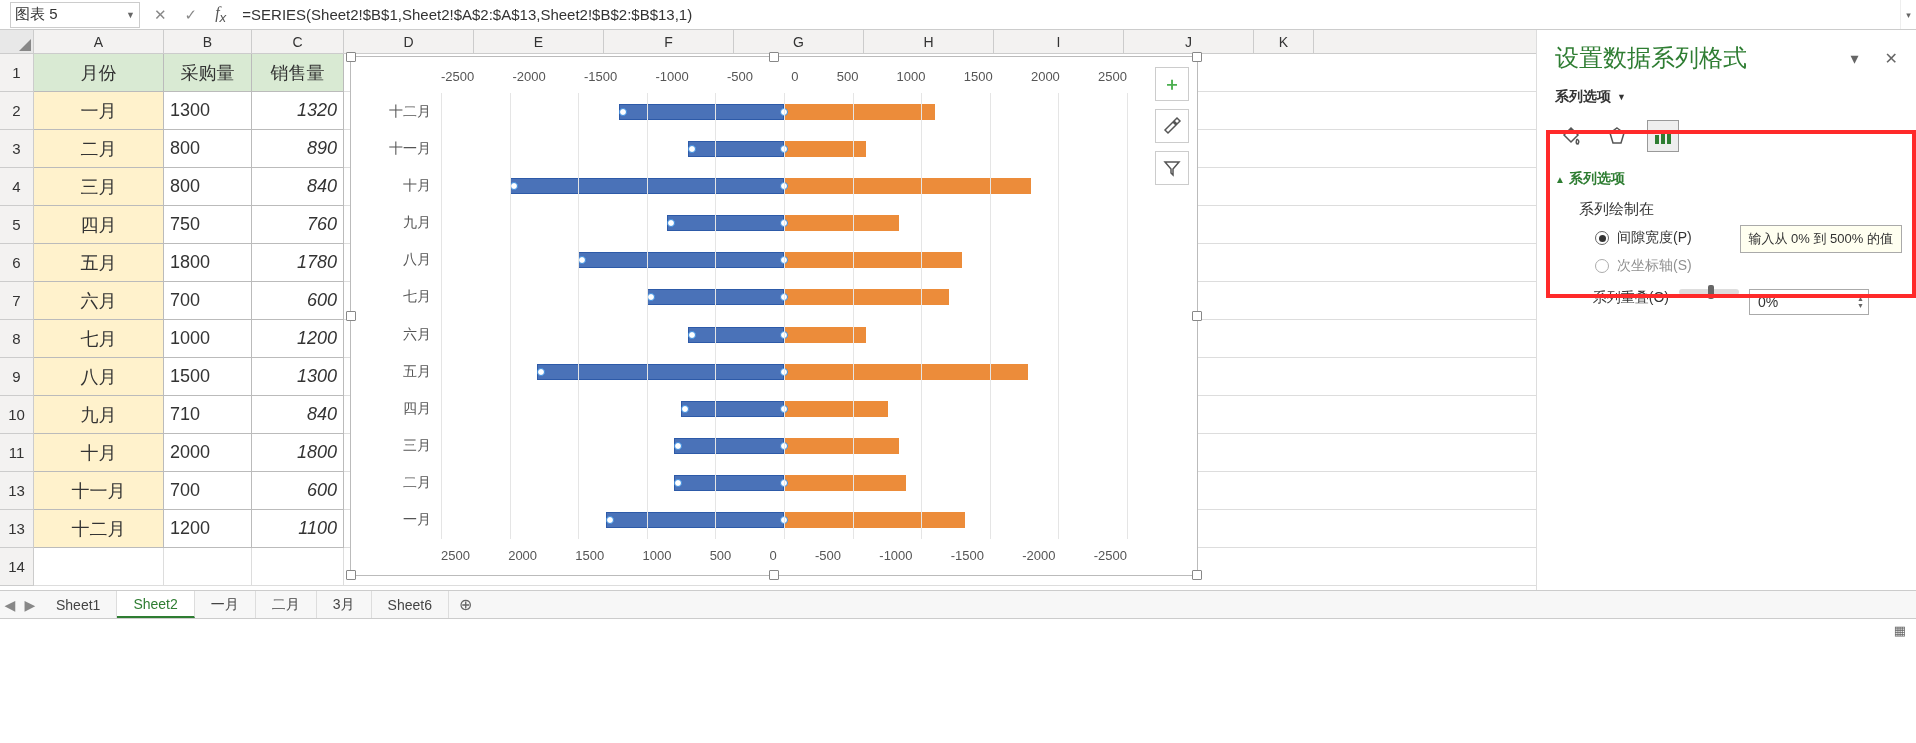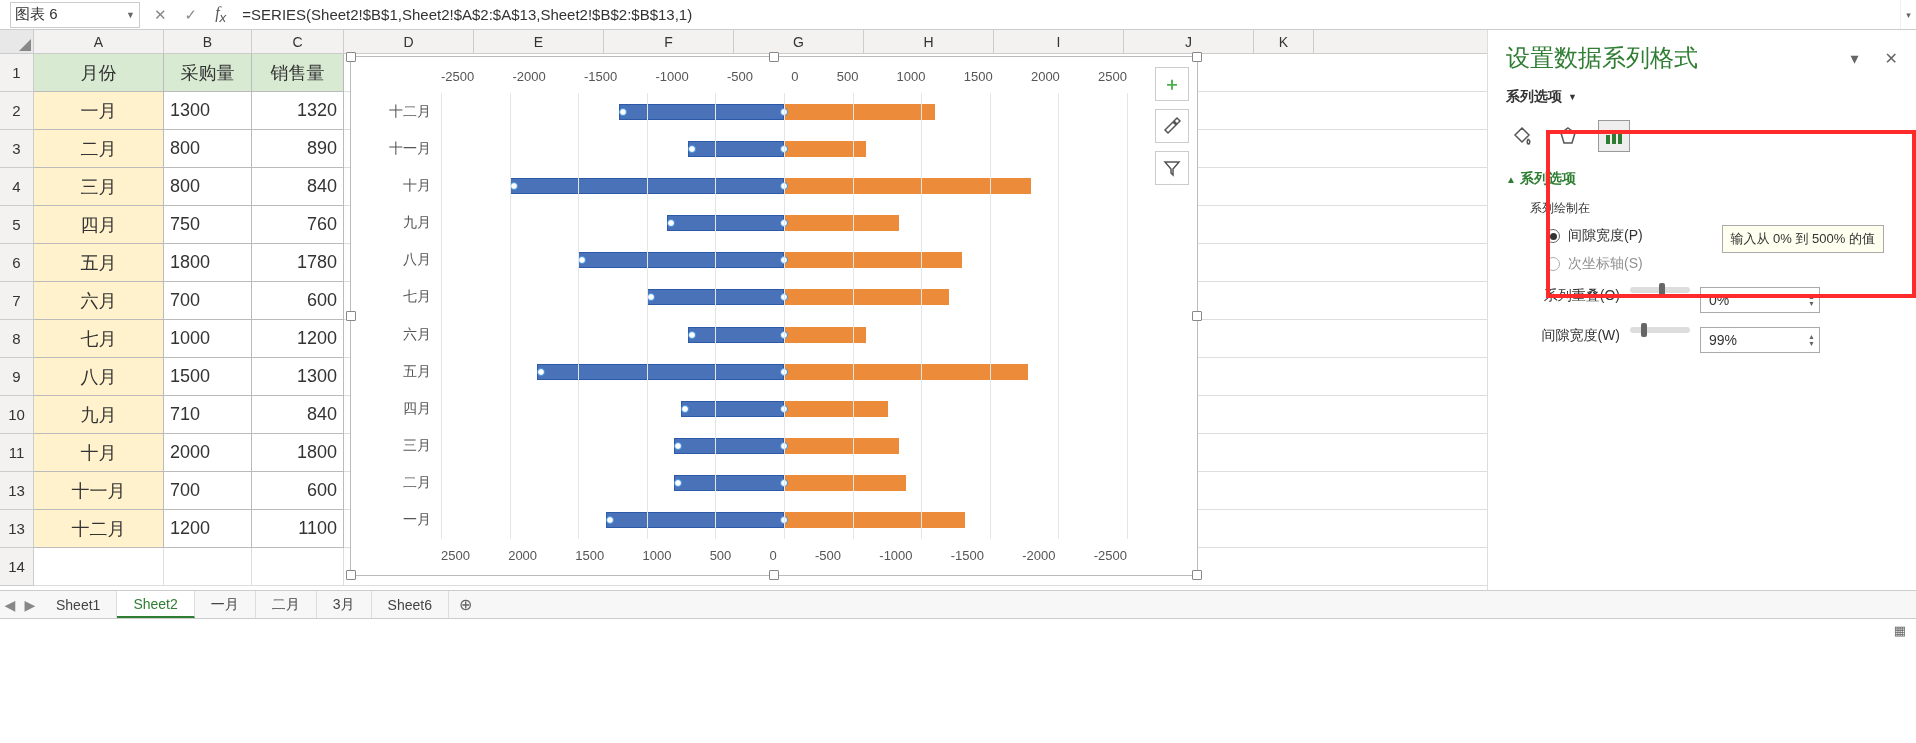--- a/index.html
+++ b/index.html
@@ -7,38 +7,38 @@
   .formula-bar { display: flex; align-items: center; height: 30px; border-bottom: 1px solid #ccc; }
   .name-box { width: 130px; height: 26px; border: 1px solid #ccc; margin: 0 4px 0 10px; display: flex; align-items: center; justify-content: space-between; padding: 0 4px; font-size: 15px; }
   .name-box .drop { font-size: 9px; color: #666; }
   .fbtns { display: flex; align-items: center; gap: 18px; padding: 0 10px; color: #888; font-size: 15px; }
   .fbtns .fx { font-style: italic; font-family: serif; color: #555; font-size: 16px; }
   .formula-input { flex: 1; padding: 0 6px; font-size: 15px; color: #333; height: 100%; display: flex; align-items: center; }
   .formula-drop { width: 16px; text-align: center; color: #666; font-size: 9px; border-left: 1px solid #eee; height: 100%; display: flex; align-items: center; justify-content: center; }
 
   .main { display: flex; height: 560px; }
   .grid-area { flex: 1; position: relative; overflow: hidden; }
-  .side-panel { width: 429px; border-left: 1px solid #ddd; padding: 12px 18px; position: relative; background: #fff; }
+  .side-panel { width: 380px; border-left: 1px solid #ddd; padding: 12px 18px; position: relative; background: #fff; }
 
   
   .col-headers { display: flex; height: 24px; background: #f3f2f1; border-bottom: 1px solid #ccc; font-size: 14px; }
   .corner { width: 34px; border-right: 1px solid #ccc; background: #e8e8e8; position: relative; }
   .corner::after { content:""; position:absolute; right:2px; bottom:2px; border:6px solid transparent; border-right-color:#888; border-bottom-color:#888; }
   .col-h { text-align: center; line-height: 24px; border-right: 1px solid #ccc; color: #333; }
   .col-A { width: 130px; } .col-B { width: 88px; } .col-C { width: 92px; }
   .col-wide { width: 130px; }
 
   .rows { }
   .row { display: flex; height: 38px; }
   .row-h { width: 34px; background: #f3f2f1; border-right: 1px solid #ccc; border-bottom: 1px solid #ccc; display:flex; align-items:center; justify-content:center; font-size:15px; color:#333; }
   .cell { border-right: 1px solid #bbb; border-bottom: 1px solid #bbb; display:flex; align-items:center; padding: 0 6px; font-size: 18px; }
   .cell.header { background: #d9ead3; font-weight: 500; justify-content:center; }
   .cell.month { background: #fff2cc; justify-content:center; }
   .cell.num-l { justify-content:flex-start; }
-  .cell.num-r { justify-content:flex-end; }
+  .cell.num-r { justify-content:flex-end;font-style:italic; }
   .blank-cell { flex:1; border-bottom: 1px solid #ddd; }
 
   
   .chart-box { position: absolute; left: 350px; top: 26px; width: 848px; height: 520px; border: 1px solid #bbb; background: #fff; }
   .ch1{top:-4px;left:-4px}
   .handle{position:absolute;width:10px;height:10px;border:1px solid #888;background:#fff;border-radius:1px;}
 
   .chart-inner { position: absolute; left: 10px; top: 10px; right: 60px; bottom: 10px; }
   .chart-side-btns { position: absolute; right: 8px; top: 10px; display:flex; flex-direction:column; gap:8px; }
   .csb { width: 34px; height: 34px; border:1px solid #ccc; background:#fff; display:flex; align-items:center; justify-content:center; font-size:18px; color:#444; }
@@ -57,50 +57,50 @@
 
   
   .sp-title { font-size: 24px; color: #2e7d32; font-weight: 500; margin-bottom: 14px; display:flex; align-items:center; justify-content:space-between; }
   .sp-title .ctrls { display:flex; gap:26px; font-size:16px; color:#666; }
   .sp-sub { font-size: 14px; font-weight: 600; margin-bottom: 14px; display:flex; align-items:center; gap:6px; }
   .sp-sub .drop { font-size:9px; }
   .sp-icons { display:flex; gap:14px; margin-bottom:18px; }
   .sp-icon { width:32px; height:32px; display:flex; align-items:center; justify-content:center; border:1px solid transparent; }
   .sp-icon.active { border:1px solid #999; background:#eee; }
   .sp-section-h { color:#2e7d32; font-size:14px; font-weight:600; margin: 6px 0 12px; display:flex; align-items:center; gap:4px; }
-  .sp-field { margin: 10px 0 10px 24px; font-size:12px; }
+  .sp-field { margin: 10px 0 10px 24px; font-size:15px; }
   .radio-row { display:flex; align-items:center; gap:8px; margin:10px 0 10px 40px; font-size:14px; }
   .radio { width:14px; height:14px; border:1px solid #666; border-radius:50%; display:inline-flex; align-items:center; justify-content:center; }
   .radio.checked::after { content:""; width:7px; height:7px; background:#333; border-radius:50%; }
   .slider-row { display:flex; align-items:flex-start; gap:10px; margin:14px 0 14px 24px; font-size:14px; }
   .slider-row .label { width:90px; text-align:right; }
   .slider { width:60px; height:6px; background:#ddd; position:relative; border-radius:3px; }
   .slider .thumb { position:absolute; top:-4px; width:6px; height:14px; background:#666; border-radius:2px; }
   .num-input { width:120px; height:26px; border:1px solid #aaa; display:flex; align-items:center; justify-content:space-between; padding:0 4px 0 8px; }
   .spin { display:flex; flex-direction:column; font-size:7px; line-height:7px; color:#666; }
-  .tooltip { position:absolute; right:32px; top:195px; border:1px solid #aaa; background:#fffff0; padding:4px 8px; font-size:13px; }
+  .tooltip { position:absolute; right:14px; top:195px; border:1px solid #aaa; background:#fffff0; padding:4px 8px; font-size:13px; }
   .red-box { position:absolute; border:4px solid #ff2a2a; right:0px; top:100px; width:370px; height:168px; pointer-events:none; }
 
   
   .tabs { display:flex; align-items:center; height:28px; border-top:1px solid #ccc; background:#f7f7f7; font-size:14px; }
   .tab-nav { width:20px; text-align:center; color:#888; }
   .tab { padding: 0 16px; height:100%; display:flex; align-items:center; border-right:1px solid #ddd; color:#444; }
   .tab.active { background:#fff; color:#2e7d32; border-bottom:2px solid #2e7d32; font-weight:500; }
   .tab-add { padding:0 10px; font-size:16px; color:#666; }
   .tab-spacer { flex:1; }
   .status { height:24px; border-top:1px solid #ccc; display:flex; justify-content:flex-end; align-items:center; padding:0 10px; color:#666; font-size:13px; gap:8px; }
 
   svg { display:block; }
 </style>
 </head>
 <body>
 
 <div class="formula-bar">
   <div class="name-box">
-    <span>图表 6</span>
+    <span>图表 5</span>
     <span class="drop">▼</span>
   </div>
   <div class="fbtns">
     <span>✕</span>
     <span>✓</span>
     <span class="fx">f<sub>x</sub></span>
   </div>
   <div class="formula-input">
     <span>=SERIES(Sheet2!$B$1,Sheet2!$A$2:$A$13,Sheet2!$B$2:$B$13,1)</span>
   </div>
@@ -432,33 +432,20 @@
           <div class="thumb" style="left:48%"></div>
         </div>
       <div class="num-input">
         <span>0%</span>
         <span class="spin">
             <span>▲</span>
             <span>▼</span>
           </span>
       </div>
     </div>
-    <div class="slider-row">
-      <span class="label">间隙宽度(W)</span>
-      <div class="slider">
-          <div class="thumb" style="left:18%"></div>
-        </div>
-      <div class="num-input">
-        <span>99%</span>
-        <span class="spin">
-            <span>▲</span>
-            <span>▼</span>
-          </span>
-      </div>
-    </div>
     <div class="tooltip">输入从 0% 到 500% 的值</div>
     <div class="red-box"></div>
   </div>
 </div>
 
 <div class="tabs">
   <div class="tab-nav">◀</div>
   <div class="tab-nav">▶</div>
   <div id="tab-list" style="display:flex;height:100%">
       <div class="tab">Sheet1</div>

